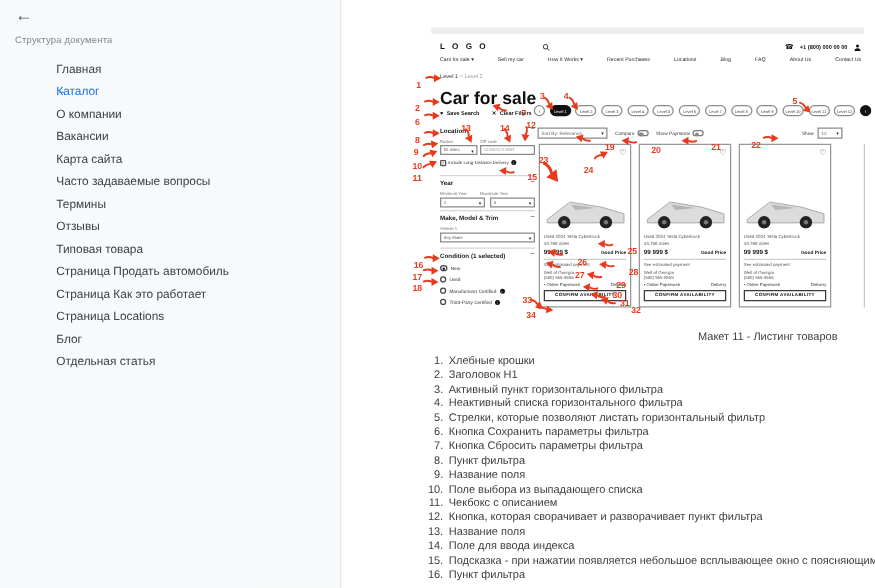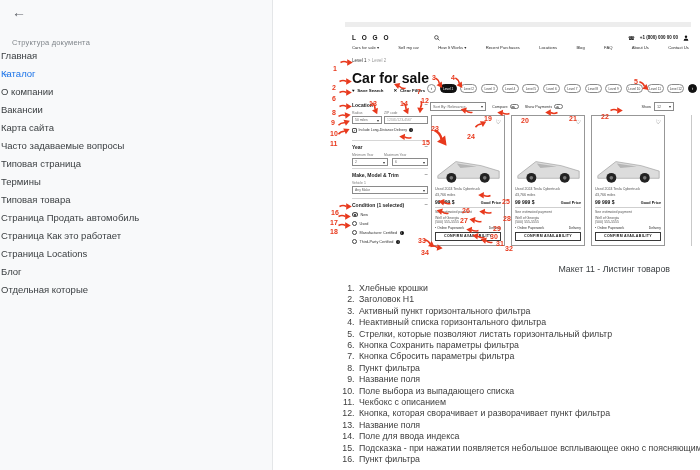--- a/index.html
+++ b/index.html
@@ -3,24 +3,24 @@
 <meta charset="utf-8">
 <style>
   * { margin:0; padding:0; box-sizing:border-box; }
   html,body { width:700px; height:470px; overflow:hidden; background:#fff;
     font-family:"Liberation Sans", sans-serif; }
   .stage { position:absolute; left:0; top:0; width:700px; height:470px; background:#fff; }
 
   
   .sidebar { position:absolute; left:0; top:0; width:272px; height:470px; background:#f8f9fa; }
   .back { position:absolute; left:12px; top:4px; font-size:14px; color:#5f6368; cursor:pointer; }
-  .outline-title { position:absolute; left:12px; top:38px; font-size:7.5px; color:#80868b; letter-spacing:.2px;text-align:center; }
+  .outline-title { position:absolute; left:12px; top:27px; font-size:7.5px; color:#80868b; letter-spacing:.2px;text-align:center; }
   ul.outline { position:absolute; left:0; top:47px; width:272px; list-style:none; }
   .outline-item { position:relative; height:18px; line-height:18px; padding-left:1px;
-    font-size:9.5px; color:#3c4043; white-space:nowrap; overflow:hidden; cursor:pointer; }
+    font-size:9.5px; color:#3c4043; white-space:nowrap; overflow:hidden; cursor:pointer;margin-left:44px; }
   .outline-item .pfx { position:absolute; left:3px; top:0; font-size:9px; color:#1a73e8; }
   .outline-item.active .lbl { color:#1a73e8; }
   .vdiv { position:absolute; left:272px; top:0; width:1px; height:470px; background:#e4e6e8; }
 
   
   .wf { position:absolute; inset:0; }
   .wf * { white-space:nowrap; }
   .topbar { position:absolute; left:345px; top:22px; width:346px; height:5px; background:#ededed; }
   .logorow { position:absolute; left:352px; top:31px; width:337px; height:13px; display:flex; align-items:center; }
   .logo { font-size:6.5px; font-weight:bold; letter-spacing:2px; color:#111; }
@@ -157,31 +157,31 @@
         <li class="outline-item">
           <span class="pfx"></span>
           <span class="lbl">Карта сайта</span>
         </li>
 
         <li class="outline-item">
           <span class="pfx"></span>
           <span class="lbl">Часто задаваемые вопросы</span>
         </li>
 
-        <li class="outline-item">
-          <span class="pfx"></span>
-          <span class="lbl">Типовая страница</span>
-        </li>
 
 
         <li class="outline-item">
           <span class="pfx"></span>
           <span class="lbl">Термины</span>
         </li>
 
+        <li class="outline-item">
+          <span class="pfx"></span>
+          <span class="lbl">Отзывы</span>
+        </li>
 
         <li class="outline-item">
           <span class="pfx"></span>
           <span class="lbl">Типовая товара</span>
         </li>
 
         <li class="outline-item">
           <span class="pfx"></span>
           <span class="lbl">Страница Продать автомобиль</span>
         </li>
@@ -196,21 +196,21 @@
           <span class="lbl">Страница Locations</span>
         </li>
 
         <li class="outline-item">
           <span class="pfx"></span>
           <span class="lbl">Блог</span>
         </li>
 
         <li class="outline-item">
           <span class="pfx"></span>
-          <span class="lbl">Отдельная которые</span>
+          <span class="lbl">Отдельная статья</span>
         </li>
       </ul>
   </aside>
   <div class="vdiv"></div>
 
   <div class="wf">
     <div class="topbar"></div>
 
     <div class="logorow">
       <span class="logo">L O G O</span>

